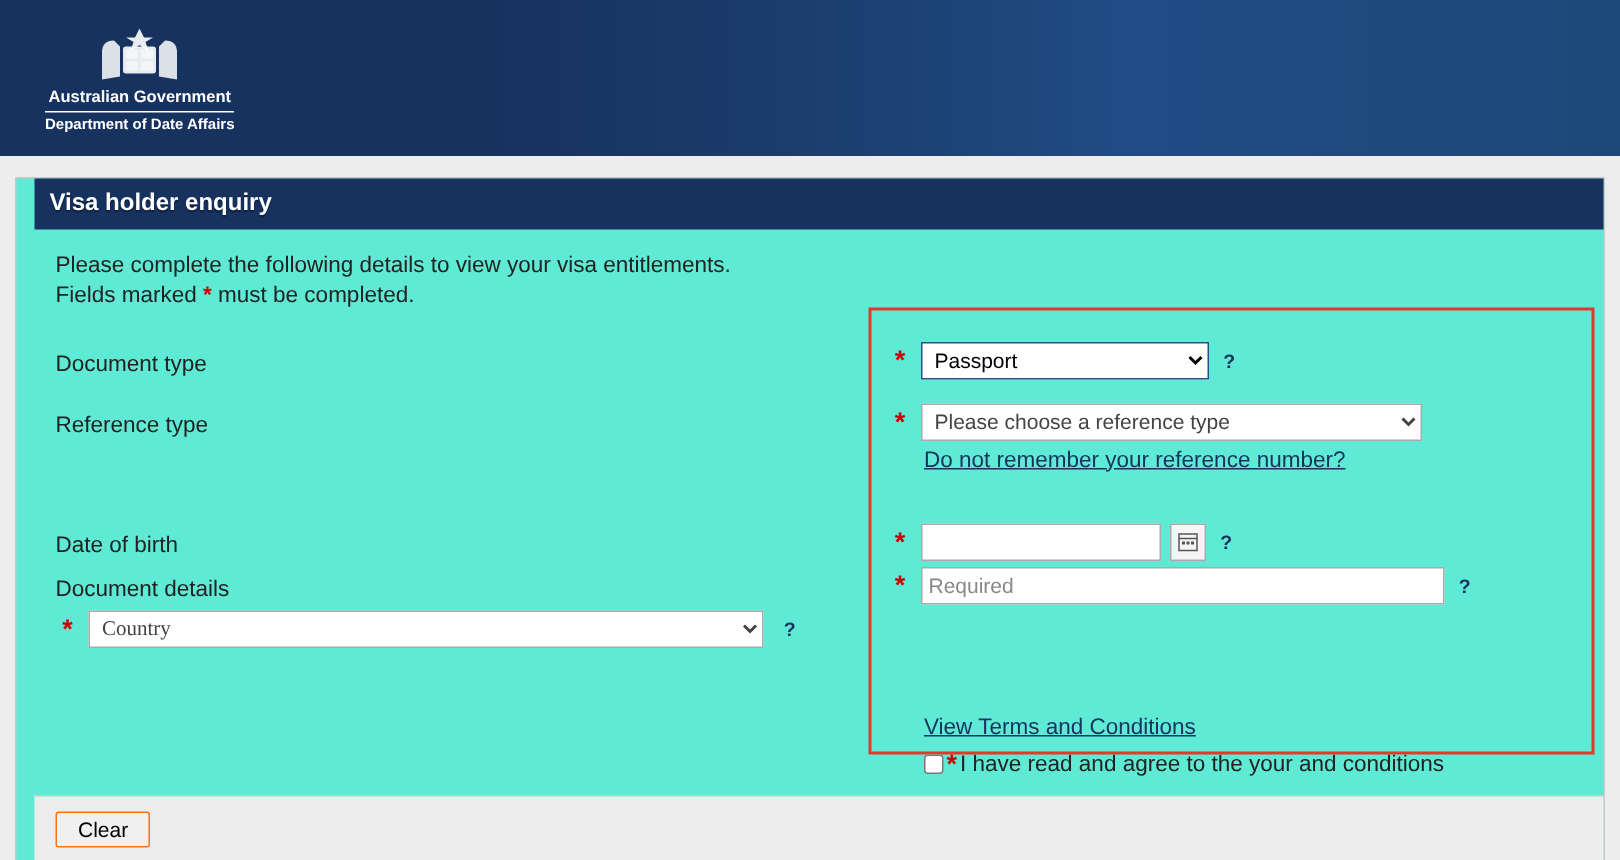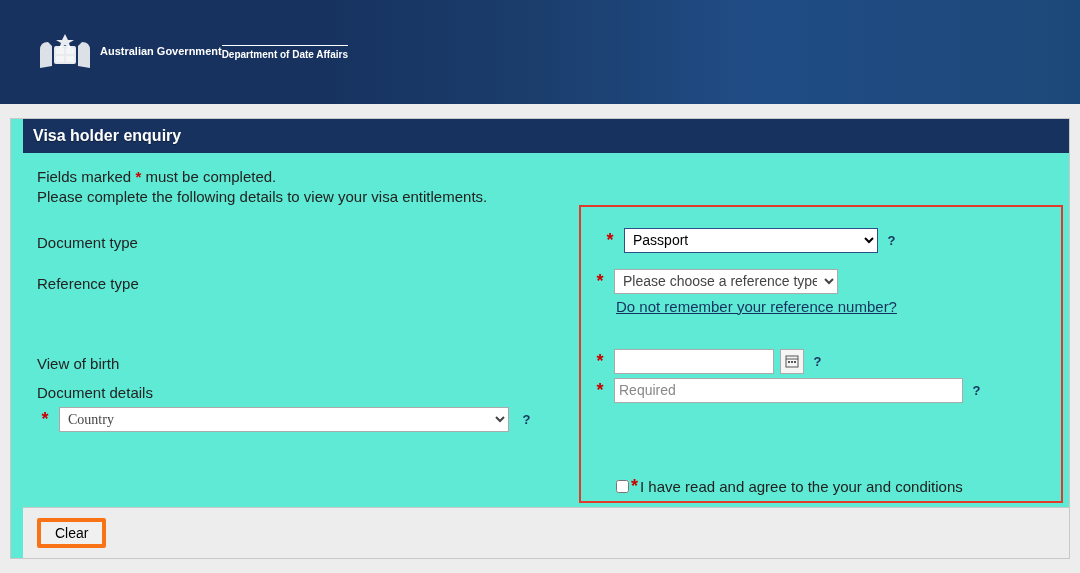--- a/index.html
+++ b/index.html
@@ -13,20 +13,21 @@
   .header {
     width: 100%;
     height: 104px;
     background: linear-gradient(90deg, #17325f 0%, #17325f 30%, #1b3e6d 50%, #204c86 70%, #1c4879 100%);
     display: flex;
     align-items: center;
     padding-left: 30px;
   }
   .logo-block {
     display: flex;
+    flex-direction: column;
     align-items: center;
     color: #fff;
   }
   .crest-icon { margin-bottom: 2px; }
   .gov-line1 { font-size: 11px; font-weight: bold; margin-bottom: 3px; }
   .gov-line2 { font-size: 10px; font-weight: bold; border-top: 1px solid #fff; padding-top: 3px; }
   .content-wrap { padding: 14px 10px 0 10px; }
   .panel {
     border: 1px solid #c8c8c8;
     background: #5eead4;
@@ -80,22 +81,22 @@
     text-align: center;
   }
   select, input[type="text"] {
     font-family: inherit;
     font-size: 14px;
     padding: 2px 4px;
     border: 1px solid #aaa;
     background: #fff;
     height: 25px;
   }
-  select.doc-type { width: 254px; border-color: #2b4f87; }
-  select.ref-type { width: 224px; color: #444; }
+  select.doc-type { width: 192px; border-color: #2b4f87; }
+  select.ref-type { width: 334px; color: #444; }
   select.country { width: 450px; color: #444; font-family: Liberation Serif, serif; }
   input.dob { width: 160px; }
   input.doc-num { width: 349px; color: #888; }
   input.doc-num::placeholder { color: #888; }
   .help-icon {
     display: inline-flex;
     width: 15px; height: 15px;
     align-items: center; justify-content: center;
     color: #17325f;
     font-weight: bold;
@@ -121,21 +122,21 @@
   .footer-bar {
     background: #ededed;
     border-top: 1px solid #c8c8c8;
     padding: 10px 14px;
   }
   button.clear {
     font-family: inherit;
     font-size: 14px;
     padding: 3px 14px;
     background: #f0f0f0;
-    border: 4px solid #f97316;
+    border: 1px solid #f97316;
     border-radius: 2px;
     cursor: pointer;
   }
 </style>
 </head>
 <body>
 
 <div class="header">
   <div class="logo-block">
     <svg class="crest-icon" width="70" height="42" viewBox="0 0 70 42">
@@ -155,29 +156,29 @@
   </div>
 </div>
 
 <div class="content-wrap">
   <div class="panel">
     <div class="panel-title">Visa holder enquiry</div>
     <div class="panel-body">
       <div class="highlight-box"></div>
 
       <div class="intro">
+        <p>Please complete the following details to view your visa entitlements.</p>
         <p>
           <span>Fields marked </span><span class="req-mark">*</span><span> must be completed.</span>
         </p>
-        <p>Please complete the following details to view your visa entitlements.</p>
       </div>
 
       <div class="form-area">
 
-        <div class="form-row" style="margin-bottom:16px;gap:10px;">
+        <div class="form-row" style="margin-bottom:16px;">
           <div class="form-label">Document type</div>
           <div class="form-field">
             <span class="asterisk">*</span>
             <select class="doc-type">
               <option>Passport</option>
             </select>
             <span class="help-icon">?</span>
           </div>
         </div>
 
@@ -190,21 +191,21 @@
             </select>
           </div>
         </div>
         <div class="sub-row">
           <span class="link">Do not remember your reference number?</span>
         </div>
 
         <div class="gap-row"></div>
 
         <div class="form-row">
-          <div class="form-label">View of birth</div>
+          <div class="form-label">Date of birth</div>
           <div class="form-field">
             <span class="asterisk">*</span>
             <input type="text" class="dob" style="">
             <span class="cal-btn">
               <svg width="14" height="14" viewBox="0 0 14 14">
                   <rect x="1" y="2" width="12" height="11" fill="none" stroke="#555"></rect>
                   <line x1="1" y1="5" x2="13" y2="5" stroke="#555"></line>
                   <rect x="3" y="7" width="2" height="2" fill="#555"></rect>
                   <rect x="6" y="7" width="2" height="2" fill="#555"></rect>
                   <rect x="9" y="7" width="2" height="2" fill="#555"></rect>
@@ -227,20 +228,21 @@
           <div class="form-field">
             <span class="asterisk">*</span>
             <select class="country">
               <option>Country</option>
             </select>
             <span class="help-icon" style="margin-left:4px;">?</span>
           </div>
         </div>
 
         <div class="terms-block">
+          <div><span class="link">View Terms and Conditions</span></div>
           <div class="terms-check-row">
             <input type="checkbox" style="">
             <span class="asterisk" style="width:auto;">*</span>
             <span>I have read and agree to the your and conditions</span>
           </div>
         </div>
 
       </div>
     </div>
 

